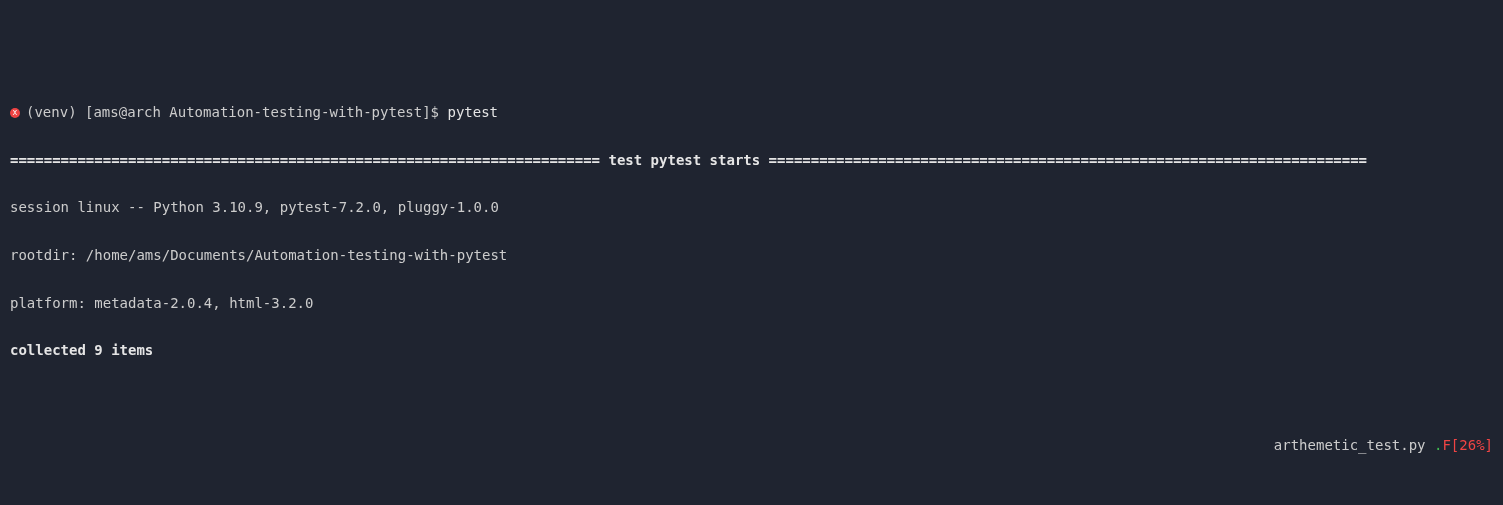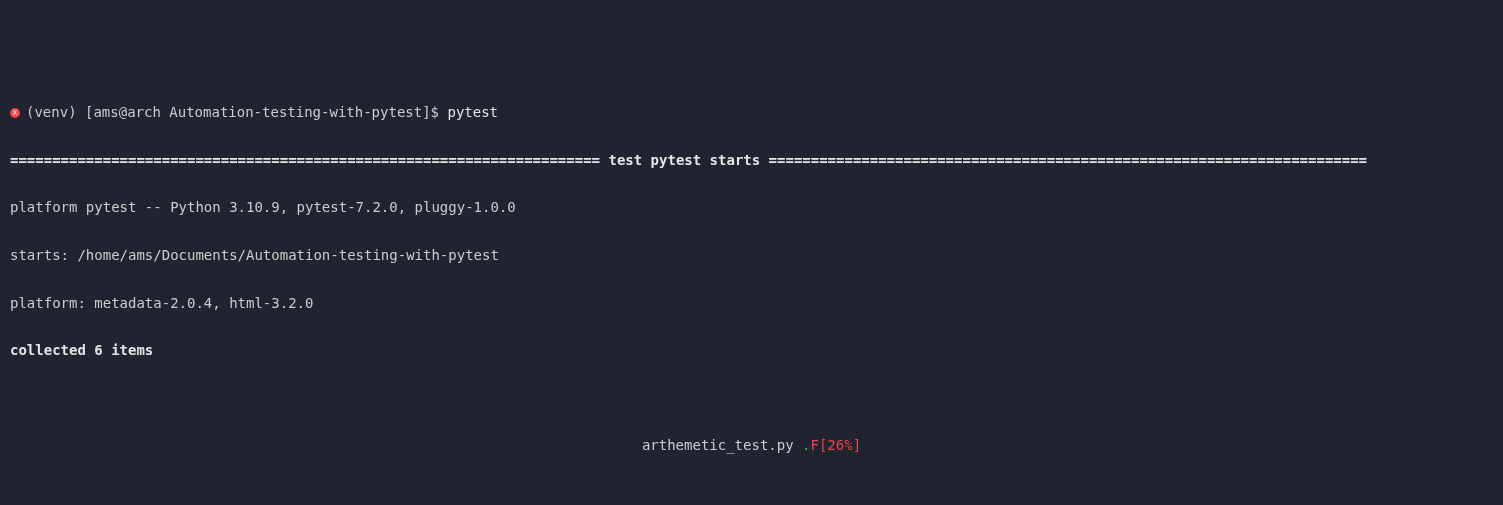--- a/index.html
+++ b/index.html
@@ -25,33 +25,33 @@
     border-radius: 50%;
     background: #ef4444;
     color: #fff;
     font-size: 8px;
     line-height: 10px;
     text-align: center;
     margin-right: 6px;
     position: relative;
     top: -2px;
   }
-  .flex-between { display:flex; justify-content:center; }
+  .flex-between { display:flex; justify-content:flex-end; }
 </style>
 </head>
 <body>
 
 
 
 <div class="line"><span class="err-icon">x</span><span>(venv)</span> <span>[ams@arch Automation-testing-with-pytest]</span><span>$</span> <span class="white">pytest</span></div>
 <div class="line bold white"><span>====================================================================== </span><span>test pytest starts</span><span> =======================================================================</span></div>
-<div class="line">platform pytest -- Python 3.10.9, pytest-7.2.0, pluggy-1.0.0</div>
-<div class="line">starts: /home/ams/Documents/Automation-testing-with-pytest</div>
+<div class="line">session linux -- Python 3.10.9, pytest-7.2.0, pluggy-1.0.0</div>
+<div class="line">rootdir: /home/ams/Documents/Automation-testing-with-pytest</div>
 <div class="line">platform: metadata-2.0.4, html-3.2.0</div>
-<div class="line bold white">collected 6 items</div>
+<div class="line bold white">collected 9 items</div>
 <div class="line"> </div>
 <div class="line flex-between"><span><span>arthemetic_test.py </span><span class="green">.</span><span class="red">F</span></span><span class="red">[26%]</span></div>
 <div class="line"> </div>
 
 
 
 
 
 
 

